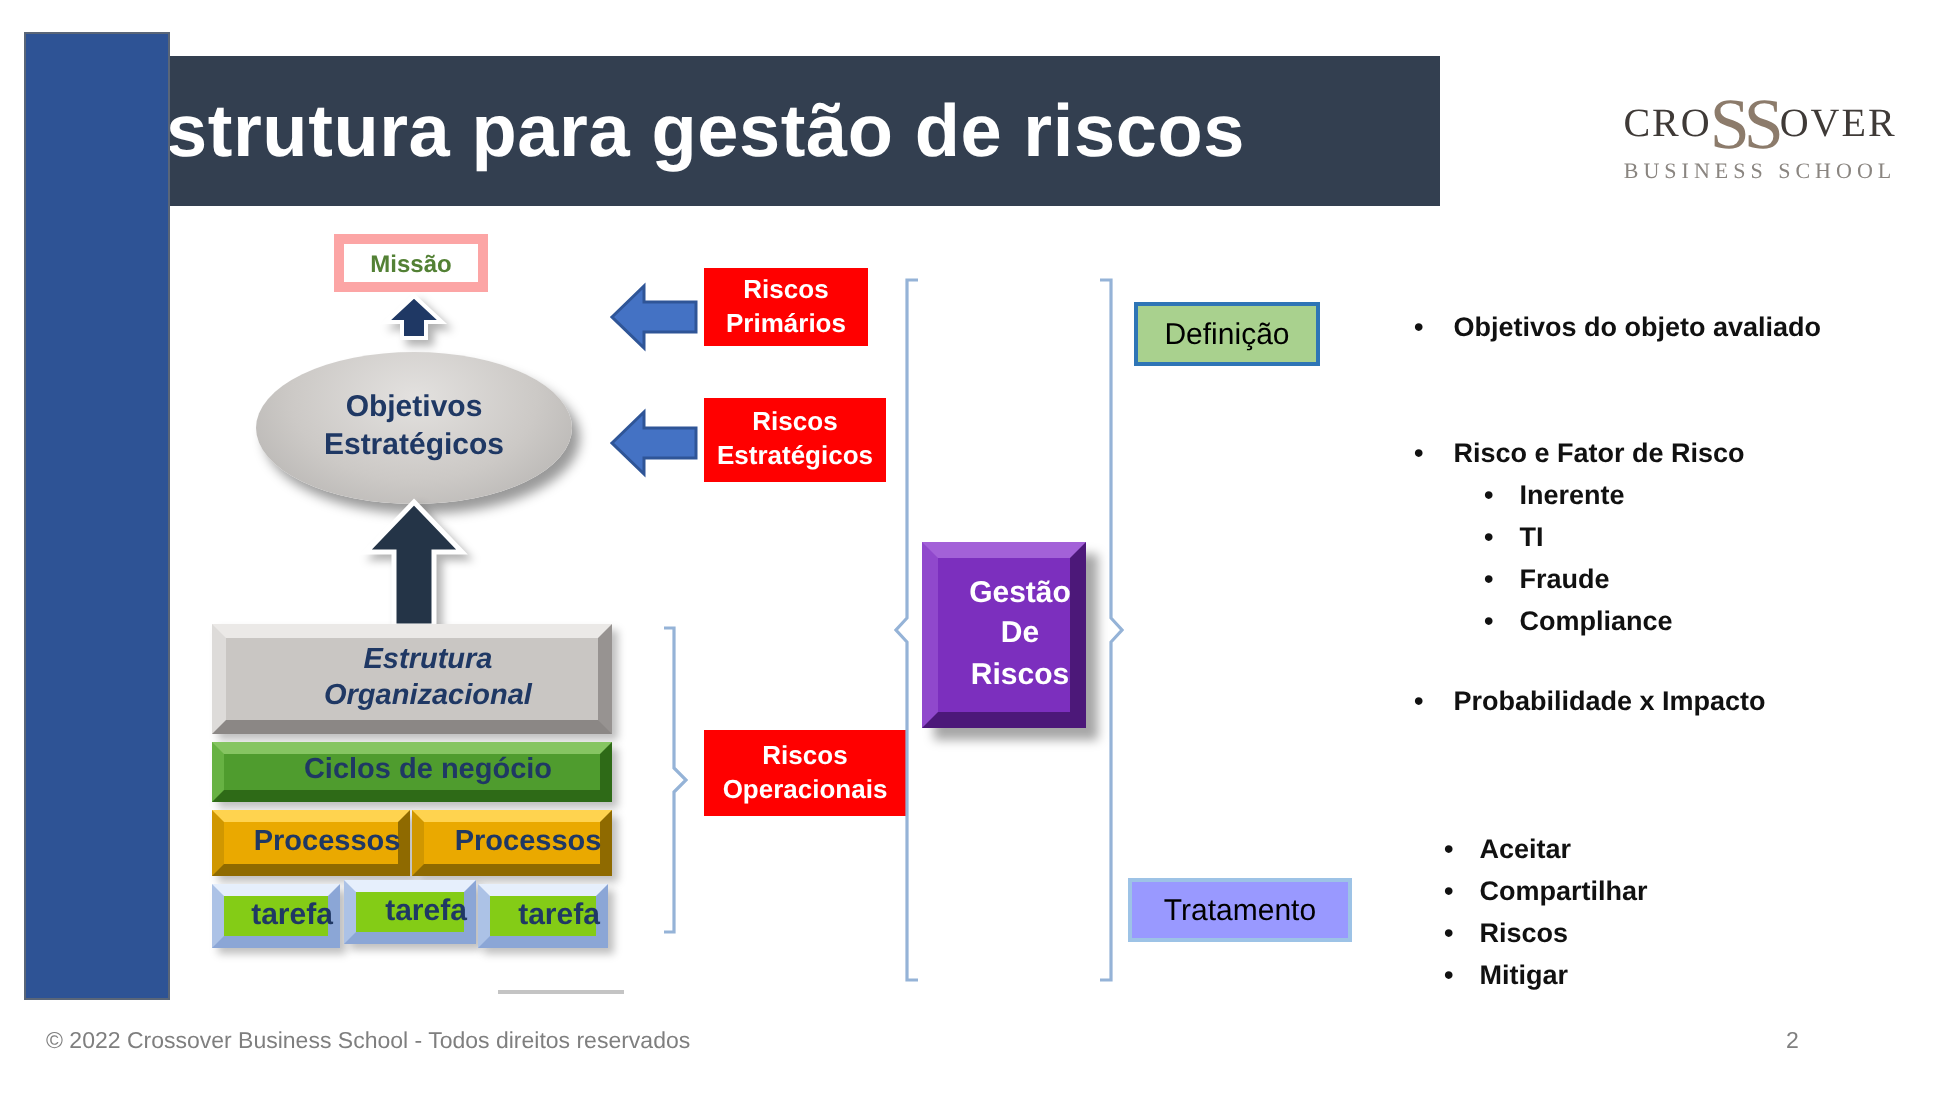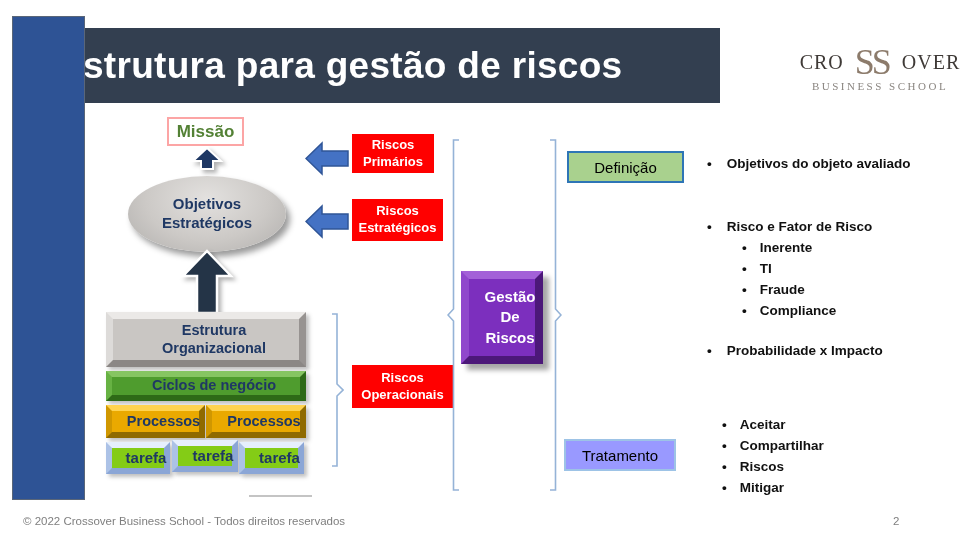--- a/index.html
+++ b/index.html
@@ -17,29 +17,29 @@
   
   .title-bar {
     position:absolute; left:44px; top:28px; width:676px; height:75px;
     background:#333F50; z-index:2; display:flex; align-items:center;
     padding-left:14px;
   }
   .title-bar h1 { color:#ffffff; font-size:37px; font-weight:bold; letter-spacing:.3px; }
   
   .logo { position:absolute; left:795px; top:44px; width:170px; text-align:center; z-index:2;
           font-family:"Liberation Serif", serif; }
-  .logo-top { display:flex; justify-content:center; align-items:center; line-height:1;gap:12px; }
+  .logo-top { display:flex; justify-content:center; align-items:center; line-height:1; }
   .logo-top .seg { font-size:20px; color:#3f3a37; letter-spacing:1px; }
   .logo-top .ss  { font-size:36px; color:#8c7b6b; letter-spacing:-3px; margin:0 1px 0 -1px; }
   .logo-sub { font-size:11px; color:#8a8580; letter-spacing:2.5px; margin-top:0px; }
   
   .mission-box {
     position:absolute; left:167px; top:117px; width:77px; height:29px;
-    background:#fff; border:2px solid #fca5a5; display:flex; align-items:center; justify-content:center;
-    color:#538135; font-weight:bold; font-size:17px;
+    background:#fff; border:5px solid #fca5a5; display:flex; align-items:center; justify-content:center;
+    color:#538135; font-weight:bold; font-size:12px;
   }
   
   .obj-ellipse {
     position:absolute; left:128px; top:176px; width:158px; height:76px;
     border-radius:50%;
     background:radial-gradient(ellipse at 50% 30%, #e3e1df 0%, #ccc9c6 55%, #b0aeac 100%);
     box-shadow:4px 5px 6px rgba(0,0,0,0.40);
     display:flex; flex-direction:column; align-items:center; justify-content:center;
     color:#1F3864; font-weight:bold; font-size:15px; line-height:1.25; text-align:center;
   }
@@ -59,21 +59,21 @@
   
   .risk-box {
     position:absolute; background:#FF0000; color:#ffffff; font-weight:bold; font-size:13px;
     display:flex; flex-direction:column; align-items:center; justify-content:center; line-height:1.3; text-align:center;
   }
   
   .cat-box {
     position:absolute; display:flex; align-items:center; justify-content:center;
     font-size:15px; color:#000000;
   }
-  .cat-definicao    { left:567px; top:151px; width:117px; height:32px; background:#A9D18E; border:2px solid #2E75B6; }
+  .cat-definicao    { left:567px; top:151px; width:93px; height:32px; background:#A9D18E; border:2px solid #2E75B6; }
   .cat-identificacao{ left:564px; top:213px; width:122px; height:33px; background:#FF9BFF; border:2px solid #2E75B6; }
   .cat-avaliacao    { left:567px; top:336px; width:109px; height:32px; background:#FF8F8F; border:2px solid #9DC3E6; }
   .cat-tratamento   { left:564px; top:439px; width:112px; height:32px; background:#9999FF; border:2px solid #9DC3E6; }
   
   .bullet-row { position:absolute; display:flex; align-items:flex-start; font-size:13.5px; font-weight:bold; color:#111; }
   .bullet-row .dot::before { content:"•"; margin-right:15px; }
   .sub-list { position:absolute; font-size:13.5px; font-weight:bold; color:#111; }
   .sub-list .sub-item { display:flex; margin-bottom:6px; }
   .sub-list .dot::before { content:"•"; margin-right:13px; }
   
@@ -113,21 +113,21 @@
 
   <div class="obj-ellipse">
     <span>Objetivos</span>
     <span>Estratégicos</span>
   </div>
 
   <svg class="svg-abs arrow-shadow" style="left:180px; top:248px;" width="54" height="68" viewBox="0 0 54 68">
     <polygon points="27,3 51,28 37,28 37,65 17,65 17,28 3,28" fill="#243447" stroke="#ffffff" stroke-width="2.5"></polygon>
   </svg>
 
-  <div class="bevel gray" style="left:106px; top:312px; width:200px; height:55px;">
+  <div class="bevel gray" style="left:106px; top:312px; width:200px; height:55px;font-style:italic;">
     <span>Estrutura</span>
     <span>Organizacional</span>
   </div>
   <div class="bevel green" style="left:106px; top:371px; width:200px; height:30px;">
     <span>Ciclos de negócio</span>
   </div>
   <div class="bevel gold" style="left:106px; top:405px; width:99px; height:33px;">
     <span>Processos</span>
   </div>
   <div class="bevel gold" style="left:206px; top:405px; width:100px; height:33px;">

